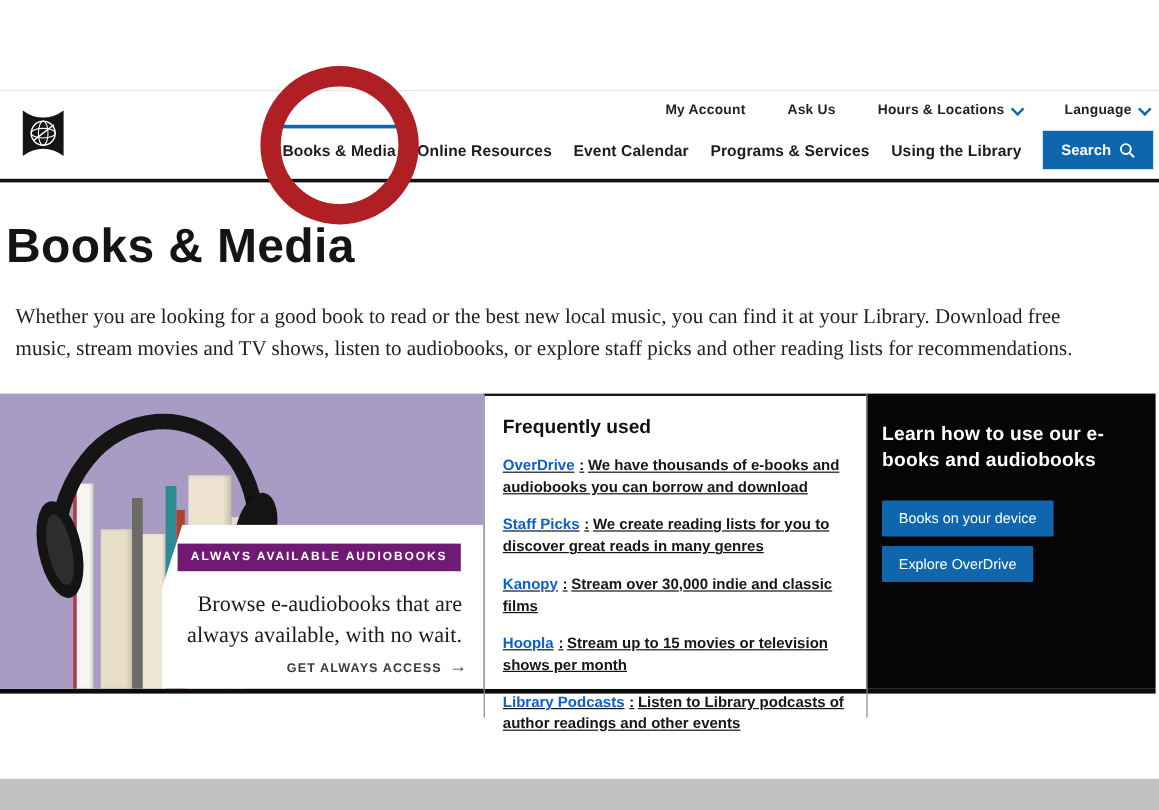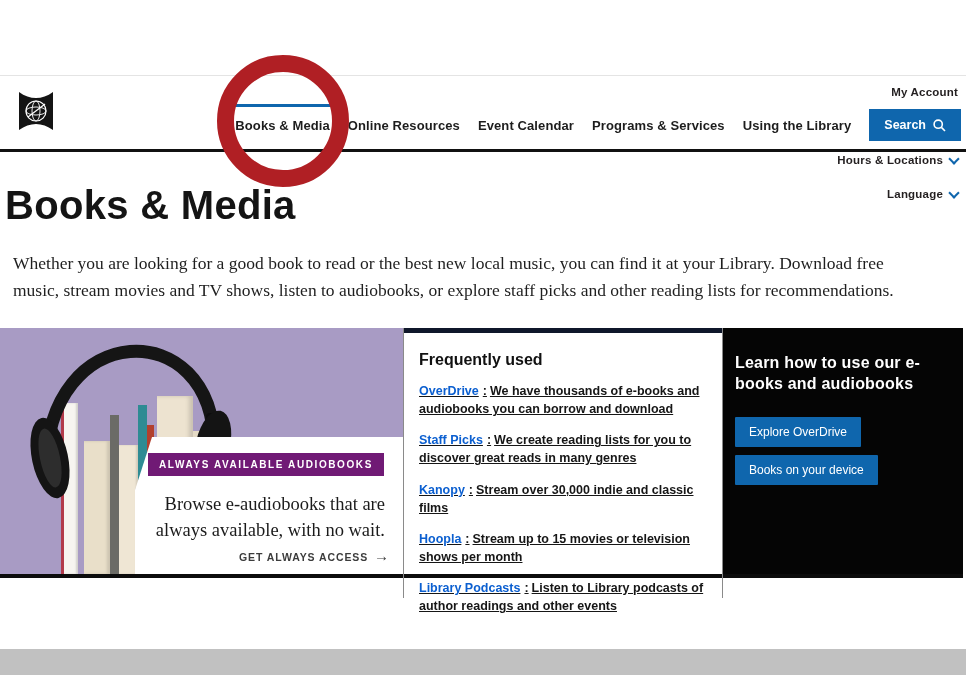--- a/index.html
+++ b/index.html
@@ -3,21 +3,21 @@
 <meta charset="utf-8">
 <style>
   html,body{margin:0;padding:0;background:#fff;}
   .canvas{position:relative;width:966px;height:675px;background:#fff;overflow:hidden;
           font-family:"Liberation Sans",sans-serif;color:#1c1c1c;}
 
   
   header{position:absolute;top:75px;left:0;width:966px;height:77px;box-sizing:border-box;
          background:#fff;border-top:1px solid #e4e4e4;border-bottom:3px solid #111;}
   .logo{position:absolute;left:18px;top:14px;cursor:pointer;}
-  .utility-nav{position:absolute;top:10px;right:8px;display:flex;gap:22px;align-items:flex-end;flex-direction:column;}
+  .utility-nav{position:absolute;top:10px;right:8px;display:flex;gap:35px;align-items:center;}
   .utility-item{font-size:11.5px;font-weight:700;color:#231f20;text-decoration:none;
                 display:flex;align-items:center;cursor:pointer;letter-spacing:.2px;}
   .chev{display:inline-block;width:6px;height:6px;border-right:2px solid #0f66ad;
         border-bottom:2px solid #0f66ad;transform:rotate(45deg);margin-left:7px;margin-top:-3px;}
   .main-nav{position:absolute;right:5px;bottom:8px;display:flex;gap:18px;align-items:center;}
   .nav-item{position:relative;font-size:13px;font-weight:700;color:#1d1d1d;text-decoration:none;
             cursor:pointer;letter-spacing:.1px;}
   .nav-item .active-bar{position:absolute;left:-2px;right:-2px;top:-14px;height:3px;background:#0f66ad;}
   .circle-annotation{position:absolute;left:50%;top:50%;width:132px;height:132px;box-sizing:border-box;
             border:17px solid #b01f24;border-radius:50%;margin-left:-66px;margin-top:-70px;
@@ -49,21 +49,21 @@
   .promo-badge{position:absolute;left:13px;top:16px;background:#701a75;color:#fff;
       font-size:10px;font-weight:700;letter-spacing:1.6px;padding:6px 11px;white-space:nowrap;}
   .promo-text{position:absolute;left:18px;top:54px;width:232px;
       font-family:"Liberation Serif",serif;font-size:18.5px;line-height:1.42;color:#1b1b1b;text-align:right;}
   .promo-cta{position:absolute;right:13px;bottom:11px;font-size:10.5px;font-weight:600;
       letter-spacing:.9px;color:#3c3c3c;cursor:pointer;display:flex;align-items:center;gap:6px;}
   .promo-cta .arrow{font-size:15px;font-weight:400;line-height:1;margin-top:-2px;}
 
   
   .col-middle{width:319px;height:100%;box-sizing:border-box;background:#fff;
-      border-top:5px solid #0f172a;padding:18px 18px 0 16px;}
+      border-top:2px solid #0f172a;padding:18px 18px 0 16px;}
   .fu-heading{margin:0 0 13px 0;font-size:16px;font-weight:800;color:#111;}
   .fu-item{margin:0 0 13px 0;font-size:12.5px;font-weight:700;line-height:1.45;color:#161616;text-decoration:underline;}
   .fu-link{color:#0b5fd0;text-decoration:none;cursor:pointer;}
   .fu-sep{margin:0 3px 0 4px;}
 
   
   .col-right{width:241px;height:100%;box-sizing:border-box;background:#050505;
       padding:24px 18px 0 13px;}
   .learn-heading{margin:0;color:#fff;font-size:16px;font-weight:800;line-height:1.32;
       letter-spacing:.2px;width:205px;}
@@ -188,22 +188,22 @@
         <a class="fu-link">Hoopla</a><span class="fu-sep">:</span><span>Stream up to 15 movies or television shows per month</span>
       </p>
       <p class="fu-item">
         <a class="fu-link">Library Podcasts</a><span class="fu-sep">:</span><span>Listen to Library podcasts of author readings and other events</span>
       </p>
     </div>
 
     <div class="col-right">
       <h2 class="learn-heading">Learn how to use our e-books and audiobooks</h2>
       <div class="learn-buttons">
+        <button class="learn-btn">Books on your device</button>
         <button class="learn-btn">Explore OverDrive</button>
-        <button class="learn-btn">Books on your device</button>
       </div>
     </div>
 
   </section>
 
   <div class="divider d1"></div>
   <div class="divider d2"></div>
 
   <footer class="footer-strip"></footer>
 

